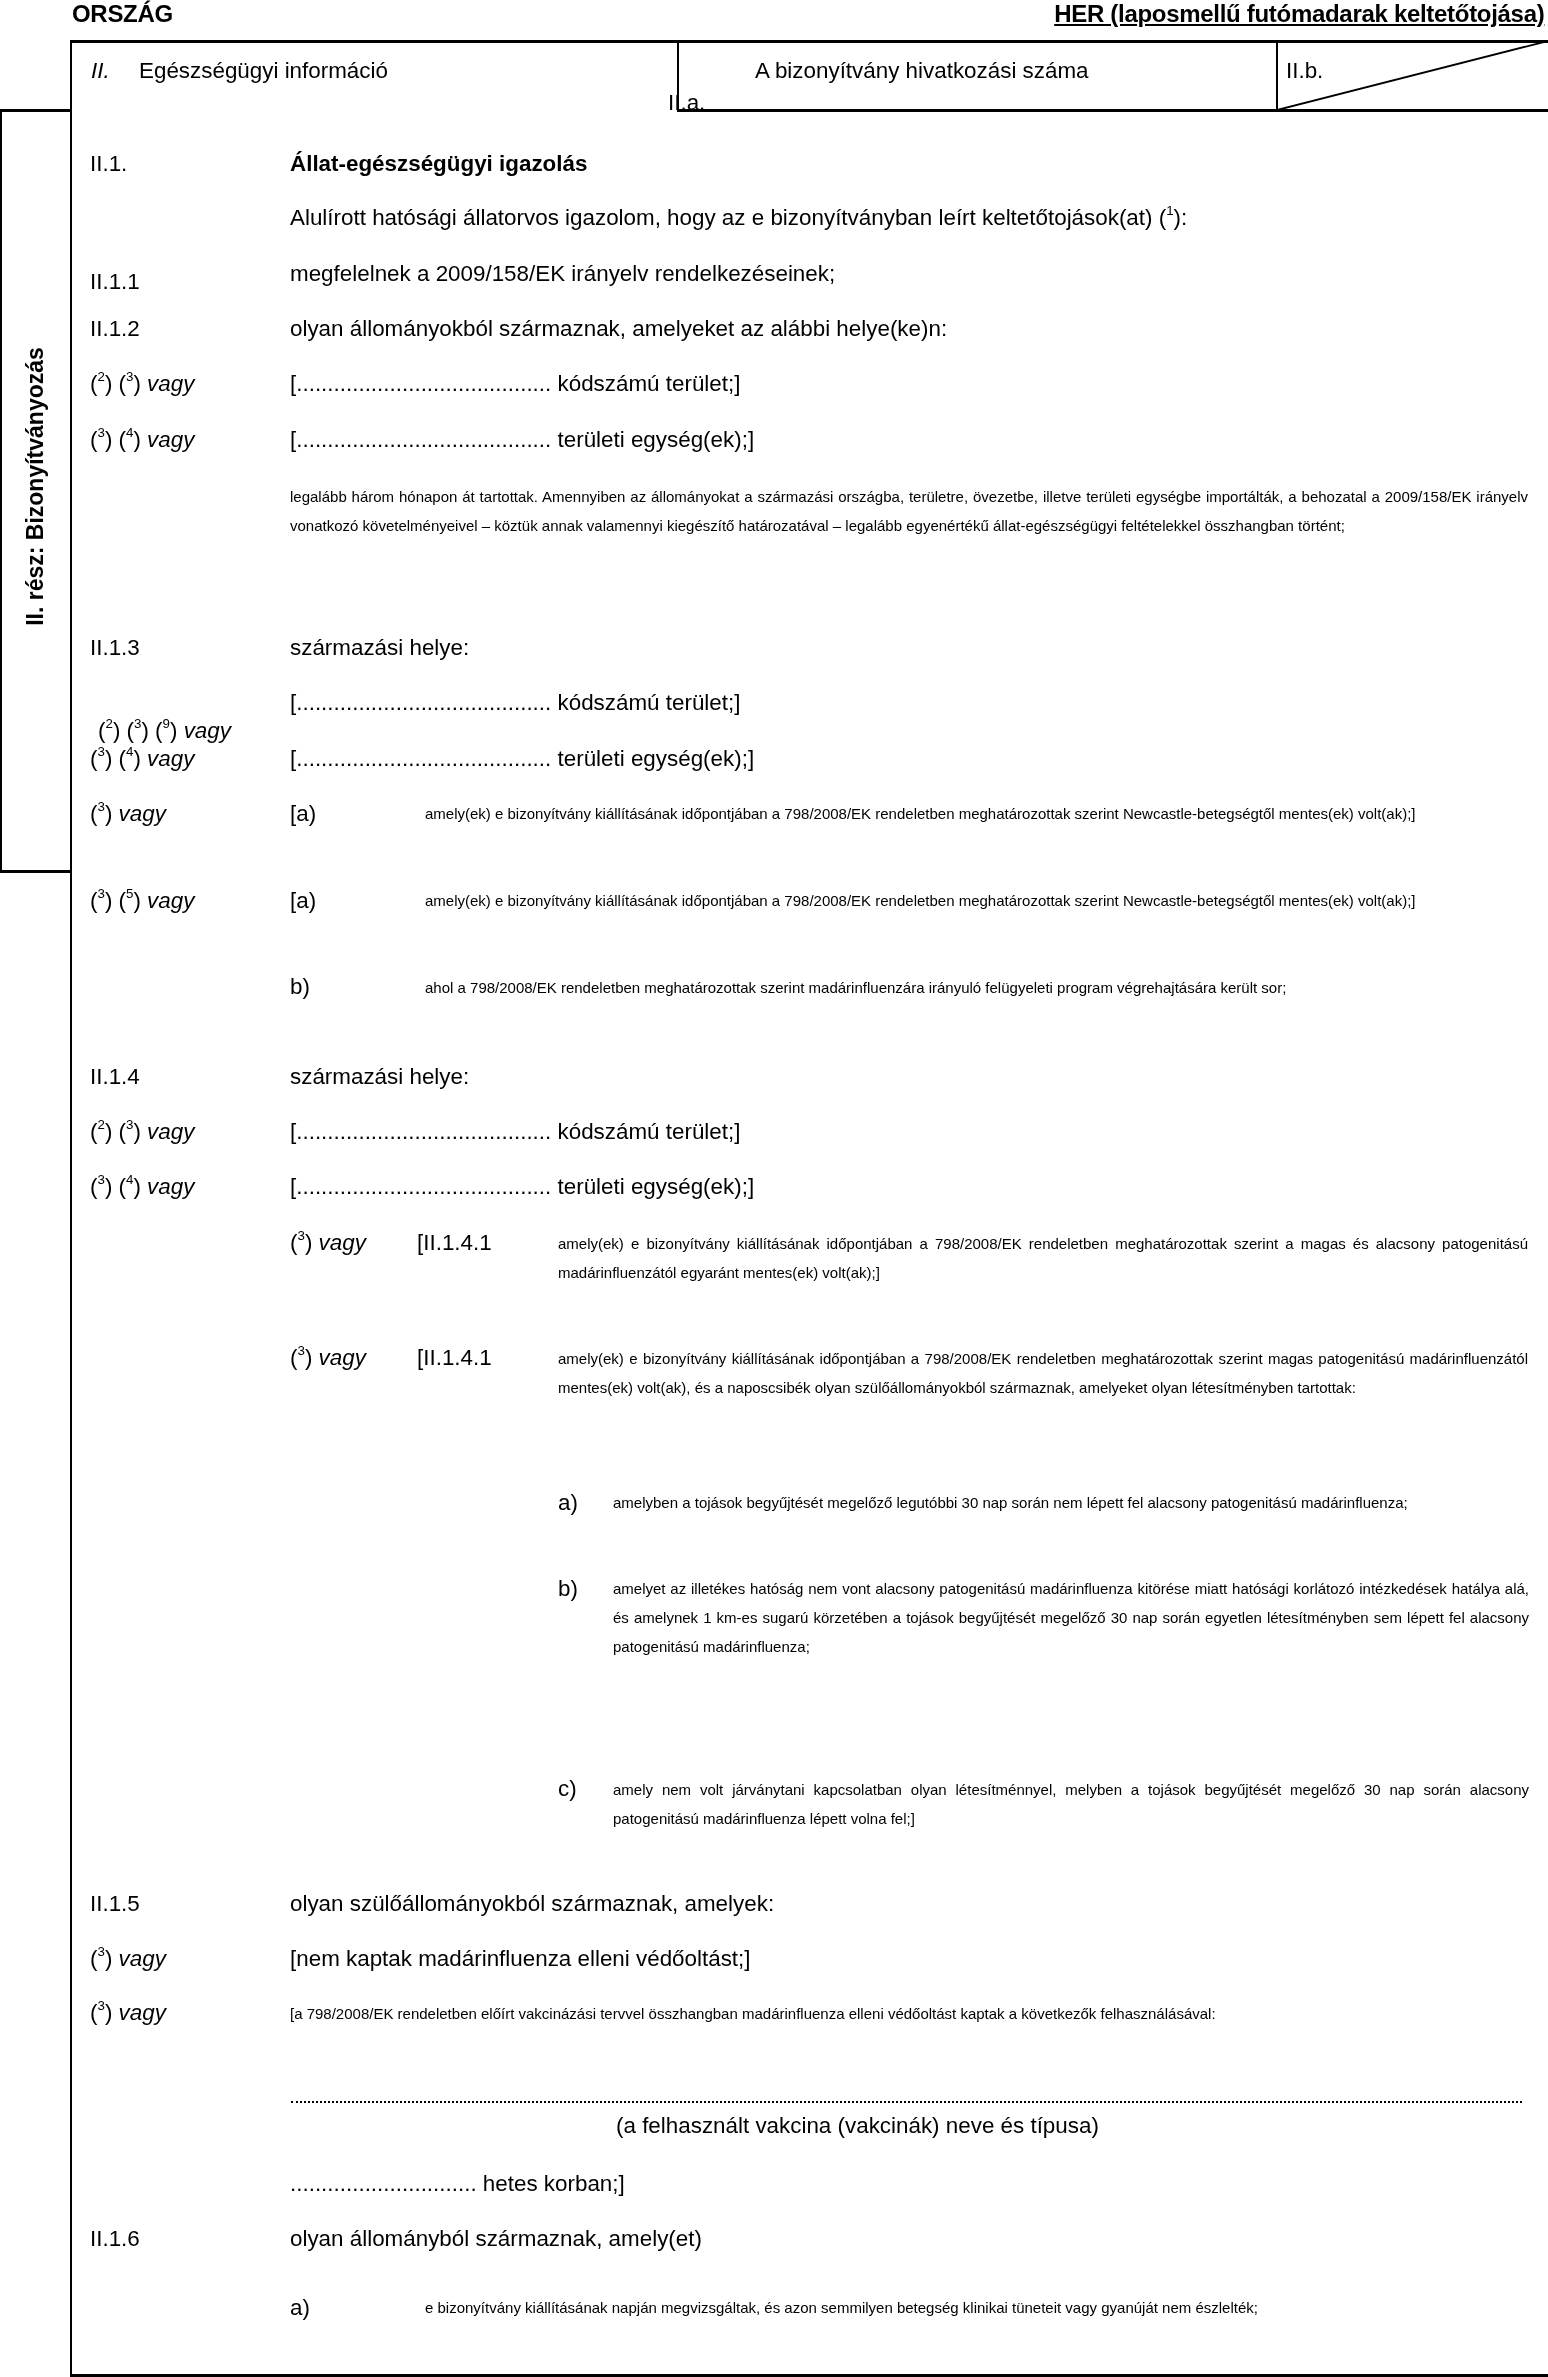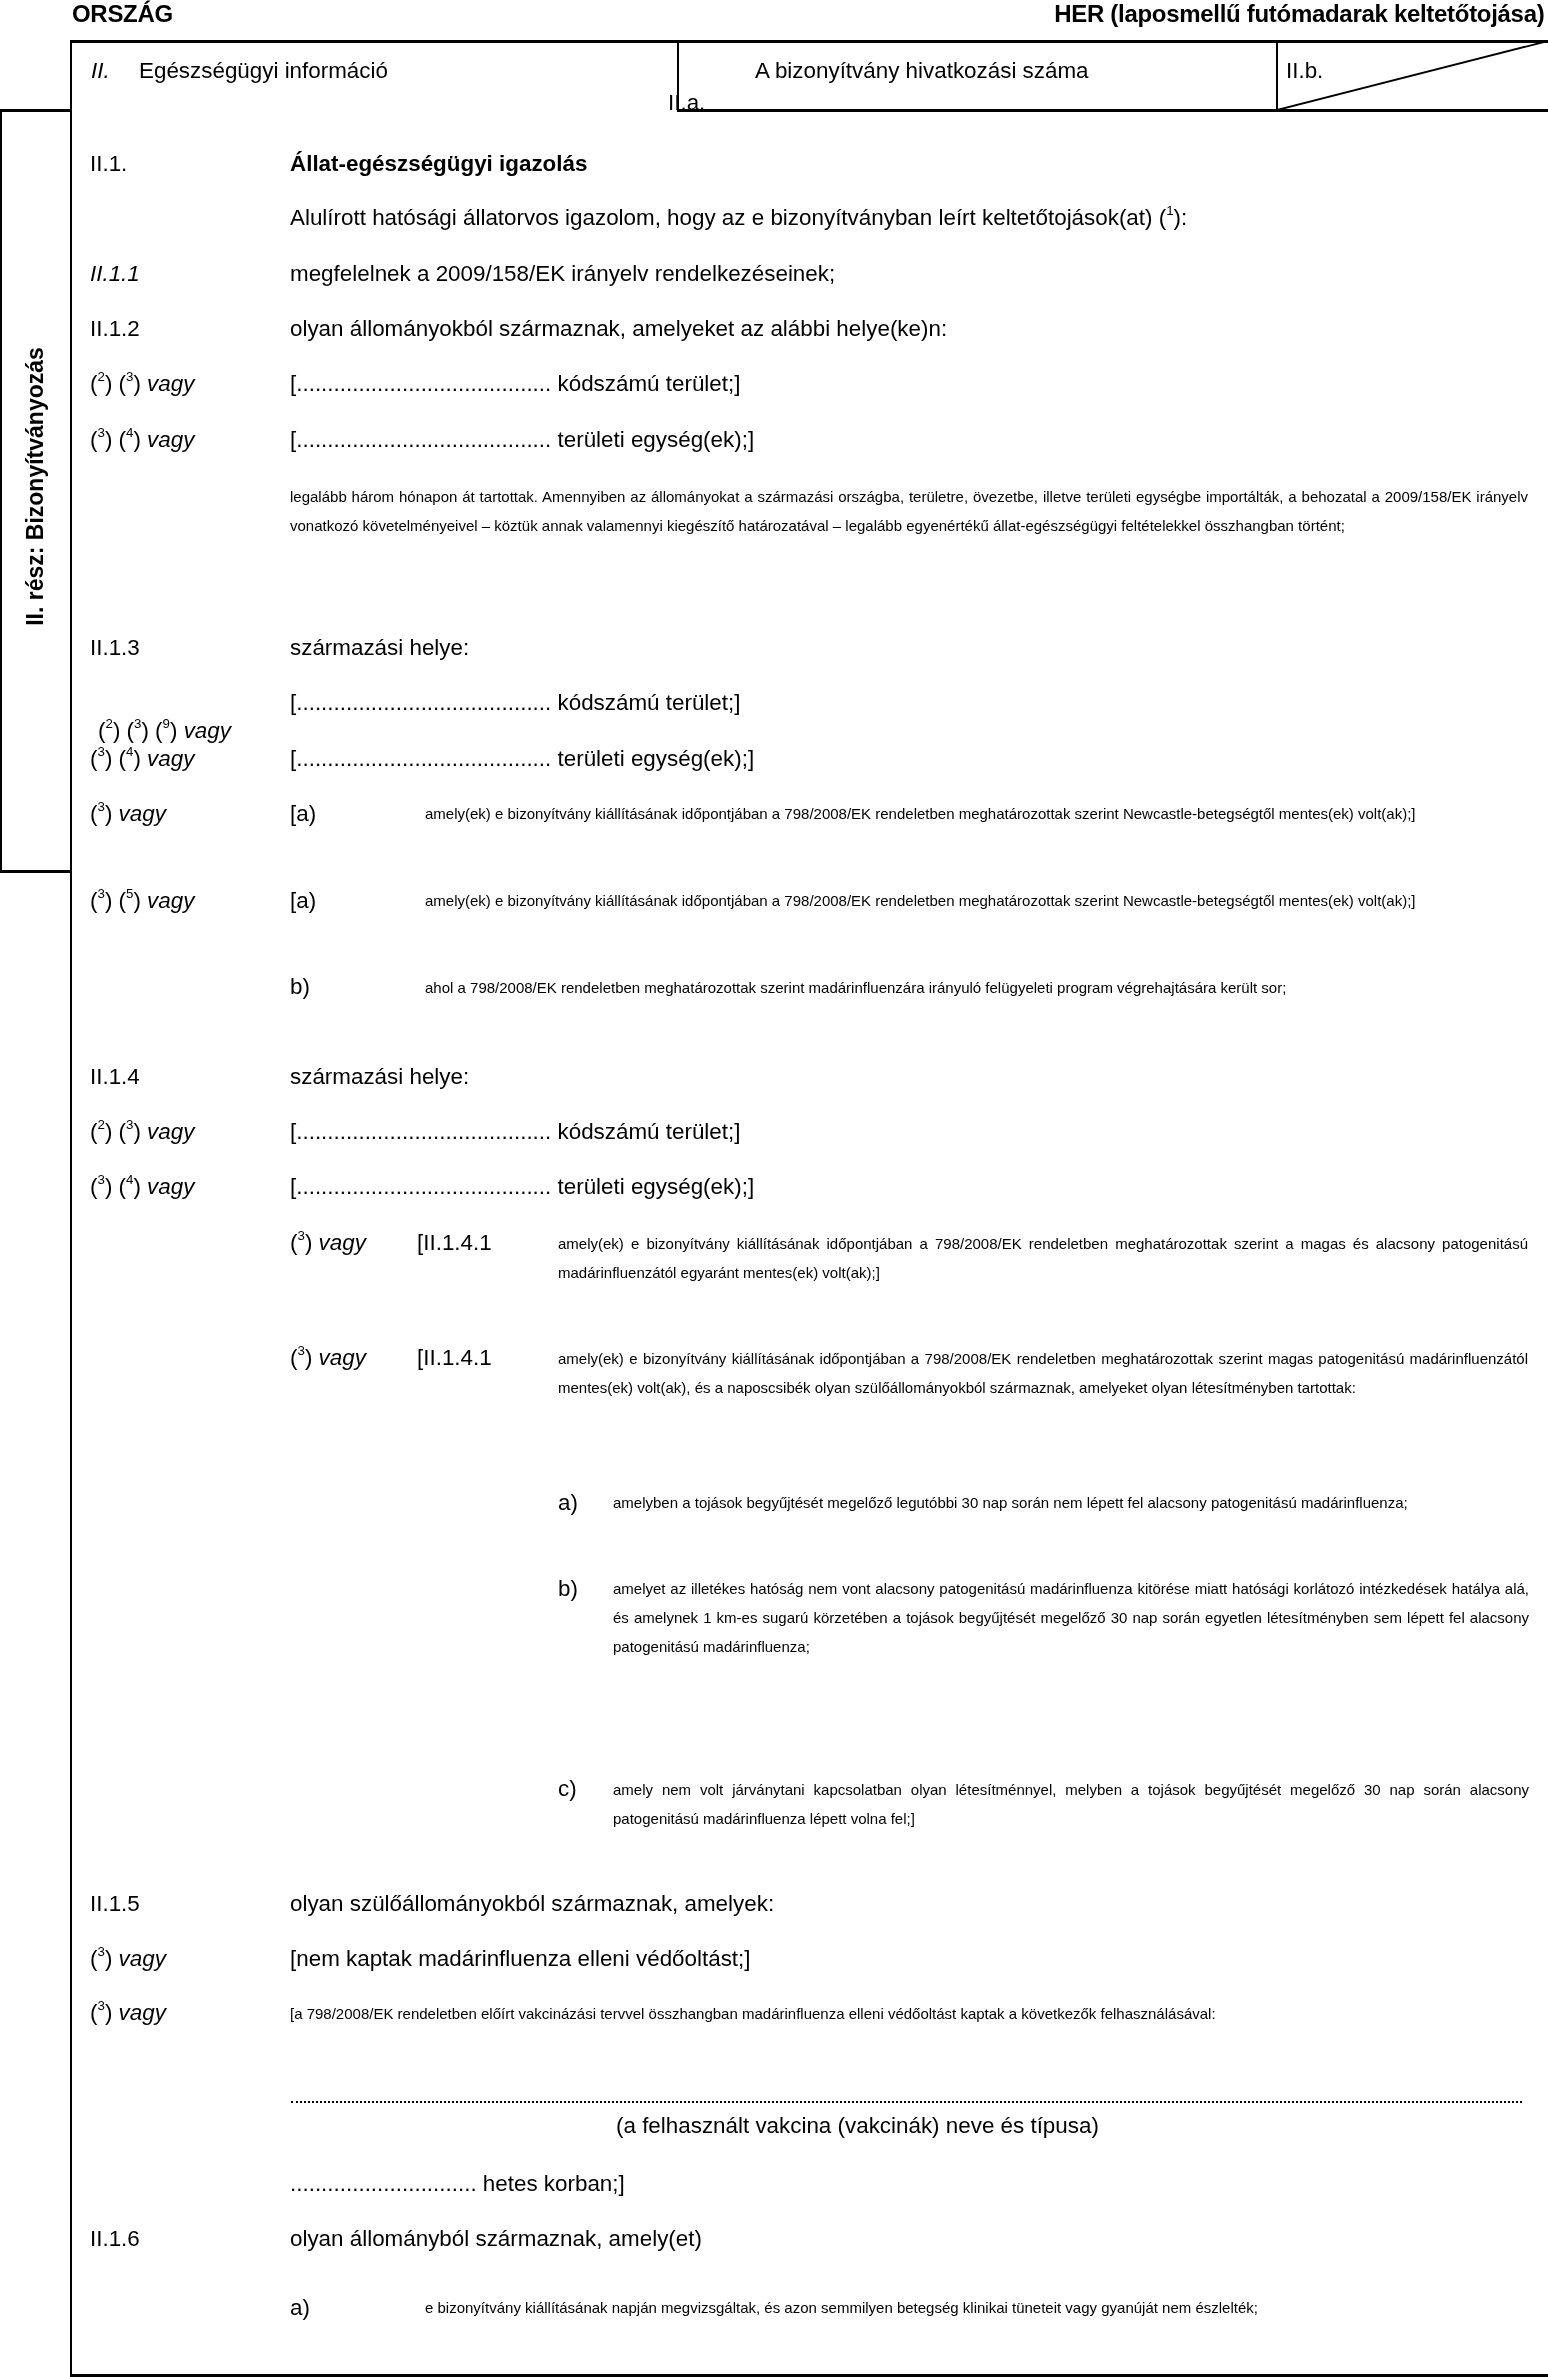--- a/index.html
+++ b/index.html
@@ -13,21 +13,21 @@
   sup { font-size: 13.3px; line-height: 0; position: relative; top: -1.2px; }
   .ital { font-style: italic; }
   .line { position: absolute; background: #000; }
   .vtext { position: absolute; transform: rotate(-90deg); transform-origin: center center;
            font-size: 23px; font-weight: bold; white-space: nowrap; }
 </style>
 </head>
 <body>
 
 <div class="abs hdr" style="left:72px; top:0px;">ORSZÁG</div>
-<div class="abs hdr" style="right:3.6px; top:0px;">HER (laposmellű futómadarak keltetőtojása)</div>
+<div class="abs hdr" style="right:3.6px; top:0px;text-decoration:underline;">HER (laposmellű futómadarak keltetőtojása)</div>
 
 <div class="line" style="left:70px; top:40px; width:1479px; height:3px;"></div>
 <div class="line" style="left:677px; top:109px; width:871px; height:3px;"></div>
 <div class="line" style="left:677px; top:41px; width:1.8px; height:70px;"></div>
 <div class="line" style="left:1276px; top:41px; width:1.8px; height:70px;"></div>
 <svg class="abs" style="left:1277px; top:41px;" width="271" height="69" viewBox="0 0 447 114">
   <line x1="0" y1="114" x2="447" y2="0" stroke="#000" stroke-width="3"></line>
 </svg>
 <div class="abs t" style="left:91px; top:59px;font-style:italic;">II.</div>
 <div class="abs t" style="left:139px; top:59px;">Egészségügyi információ</div>
@@ -41,21 +41,21 @@
 <div class="vtext" style="left:-141px; top:473px; width:352px; text-align:center;">II. rész: Bizonyítványozás</div>
 
 <div class="line" style="left:70px; top:41px; width:1.8px; height:2335px;"></div>
 <div class="line" style="left:70px; top:2374px; width:1479px; height:3px;"></div>
 
 <div class="abs t" style="left:90px; top:152px;">II.1.</div>
 <div class="abs t bold" style="left:290px; top:152px;">Állat-egészségügyi igazolás</div>
 
 <div class="abs t" style="left:290px; top:206px;"><span>Alulírott hatósági állatorvos igazolom, hogy az e bizonyítványban leírt keltetőtojások(at) (</span><sup>1</sup><span>):</span></div>
 
-<div class="abs t" style="left:90px; top:262px;font-style:italic;">II.1.1</div>
+<div class="abs t" style="left:90px; top:270px;">II.1.1</div>
 <div class="abs t" style="left:290px; top:262px;">megfelelnek a 2009/158/EK irányelv rendelkezéseinek;</div>
 
 <div class="abs t" style="left:90px; top:317px;">II.1.2</div>
 <div class="abs t" style="left:290px; top:317px;">olyan állományokból származnak, amelyeket az alábbi helye(ke)n:</div>
 
 <div class="abs t" style="left:90px; top:372px;">(<sup>2</sup>) (<sup>3</sup>) <span class="ital">vagy</span></div>
 <div class="abs t" style="left:290px; top:372px;">[......................................... kódszámú terület;]</div>
 
 <div class="abs t" style="left:90px; top:428px;">(<sup>3</sup>) (<sup>4</sup>) <span class="ital">vagy</span></div>
 <div class="abs t" style="left:290px; top:428px;">[......................................... területi egység(ek);]</div>

